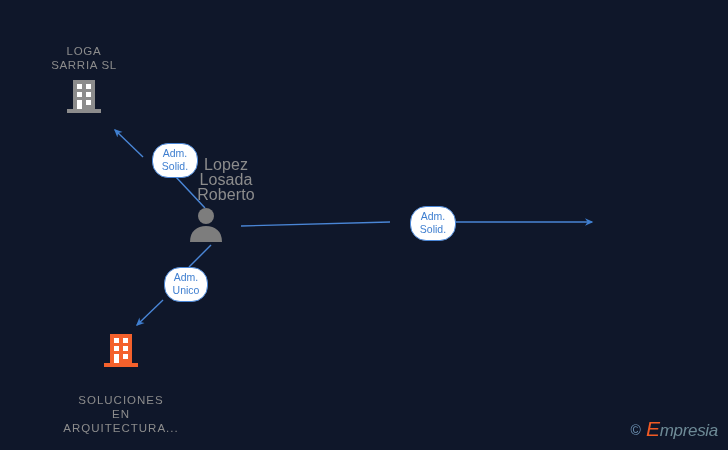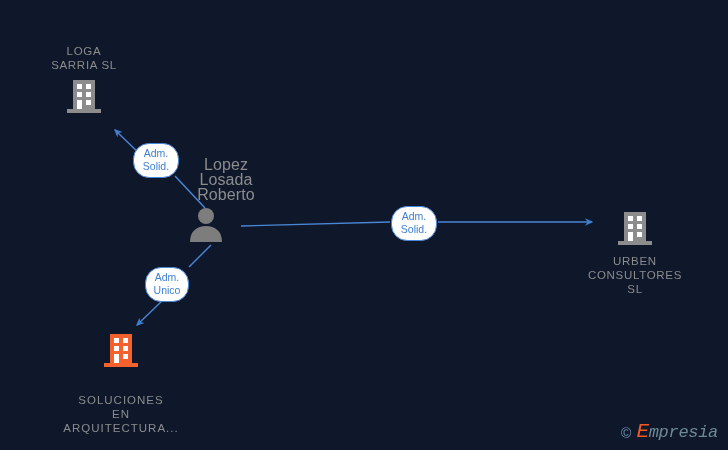--- a/index.html
+++ b/index.html
@@ -59,40 +59,41 @@
     background: #ffffff;
     border: 1.4px solid #4a86d6;
     border-radius: 16px;
     color: #3f7fd0;
     font-size: 10.5px;
     line-height: 13px;
     padding: 3px 6px 4px 6px;
     text-align: center;
     white-space: pre-line;
     box-sizing: border-box;
+    margin-left: 19px;
   }
   #watermark {
     position: absolute;
     right: 10px;
     bottom: 8px;
     display: flex;
     align-items: center;
     gap: 5px;
     user-select: none;
   }
   .wm-c {
     color: #6f93b4;
     font-size: 14px;
     line-height: 14px;
   }
   .wm-text {
-    font-family: Liberation Mono, monospace;
+    font-family: Liberation Sans, sans-serif;
     font-style: italic;
     font-size: 17px;
-    line-height: 18px;
+    line-height: 23px;
     color: #6d8a96;
     letter-spacing: -0.3px;
   }
   .wm-text .wm-e {
     color: #f15a24;
     font-size: 21px;
   }
 </style>
 </head>
 <body>
@@ -140,37 +141,20 @@
         <path d="M4,36 C4,25 11,20 20,20 C29,20 36,25 36,36 Z" fill="#7d7d7d"></path>
       </svg>
     </span>
   </div>
   <div class="node" style="left:180px; top:157px; width:92px;">
     <div class="person-label">Lopez
 Losada
 Roberto</div>
   </div>
 
-  <div class="node" style="left:570px; top:210px; width:130px;">
-    <span class="icon-wrap">
-      <svg width="34" height="36" viewBox="0 0 34 36" xmlns="http://www.w3.org/2000/svg">
-        <rect x="6" y="2" width="22" height="29" fill="#8c8c8c"></rect>
-        <rect x="0" y="31" width="34" height="4" fill="#8c8c8c"></rect>
-        <rect x="10" y="6" width="5" height="5" fill="#ffffff"></rect>
-        <rect x="19" y="6" width="5" height="5" fill="#ffffff"></rect>
-        <rect x="10" y="14" width="5" height="5" fill="#ffffff"></rect>
-        <rect x="19" y="14" width="5" height="5" fill="#ffffff"></rect>
-        <rect x="19" y="22" width="5" height="5" fill="#ffffff"></rect>
-        <rect x="10" y="22" width="5" height="9" fill="#ffffff"></rect>
-      </svg>
-    </span>
-    <div class="node-label company-label" style="margin-top:8px;">URBEN
-CONSULTORES
-SL</div>
-  </div>
 
   <div class="node" style="left:46px; top:332px; width:150px;">
     <span class="icon-wrap">
       <svg width="34" height="36" viewBox="0 0 34 36" xmlns="http://www.w3.org/2000/svg">
         <rect x="6" y="2" width="22" height="29" fill="#f4612c"></rect>
         <rect x="0" y="31" width="34" height="4" fill="#f4612c"></rect>
         <rect x="10" y="6" width="5" height="5" fill="#ffffff"></rect>
         <rect x="19" y="6" width="5" height="5" fill="#ffffff"></rect>
         <rect x="10" y="14" width="5" height="5" fill="#ffffff"></rect>
         <rect x="19" y="14" width="5" height="5" fill="#ffffff"></rect>

